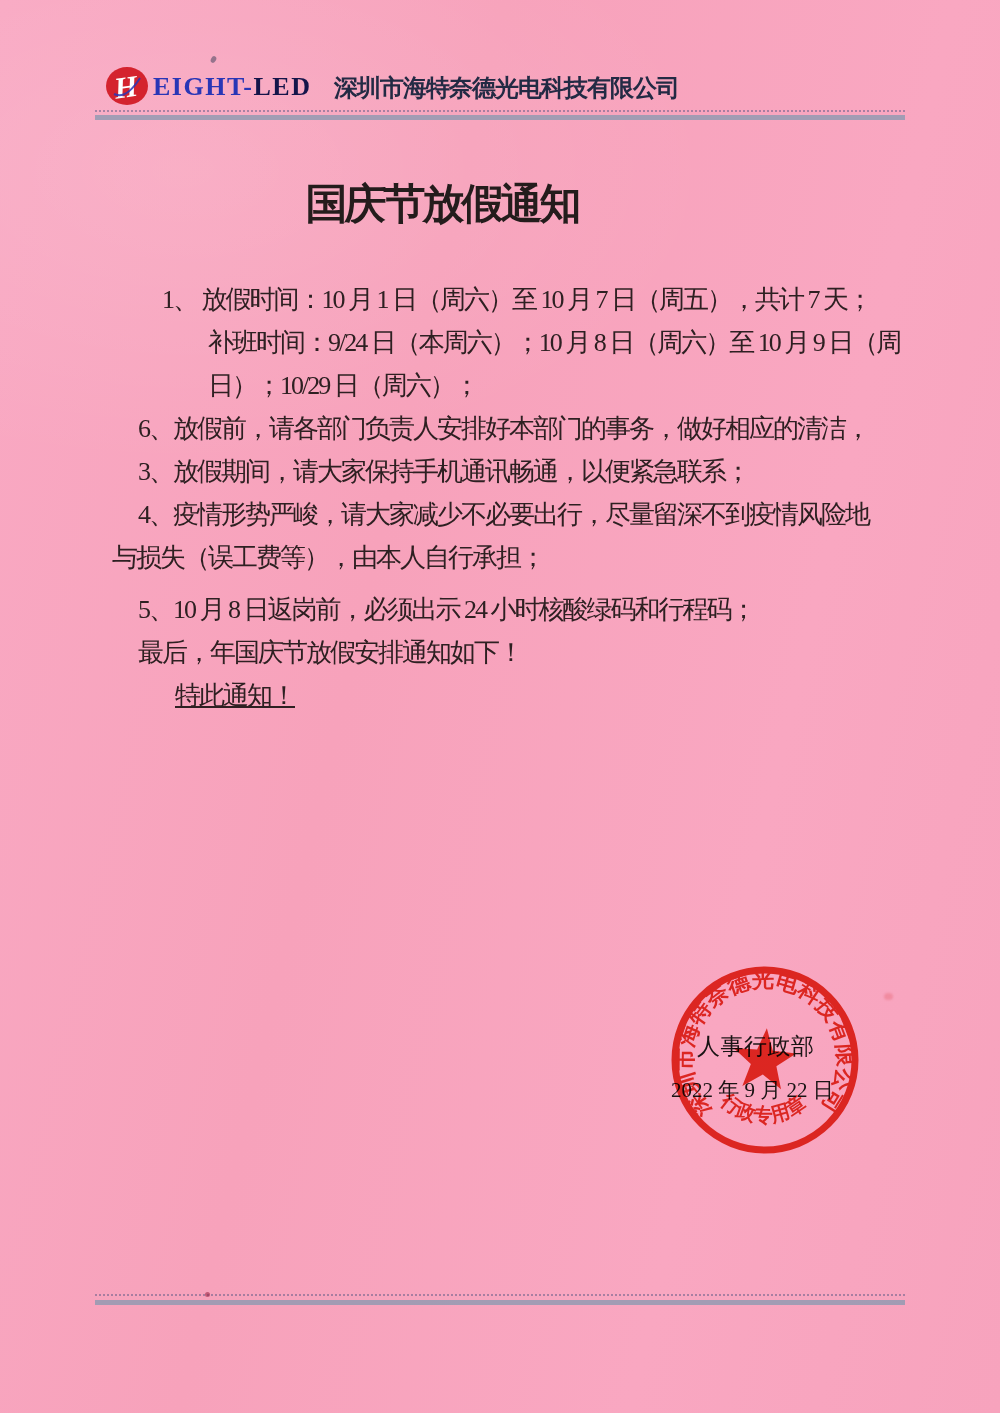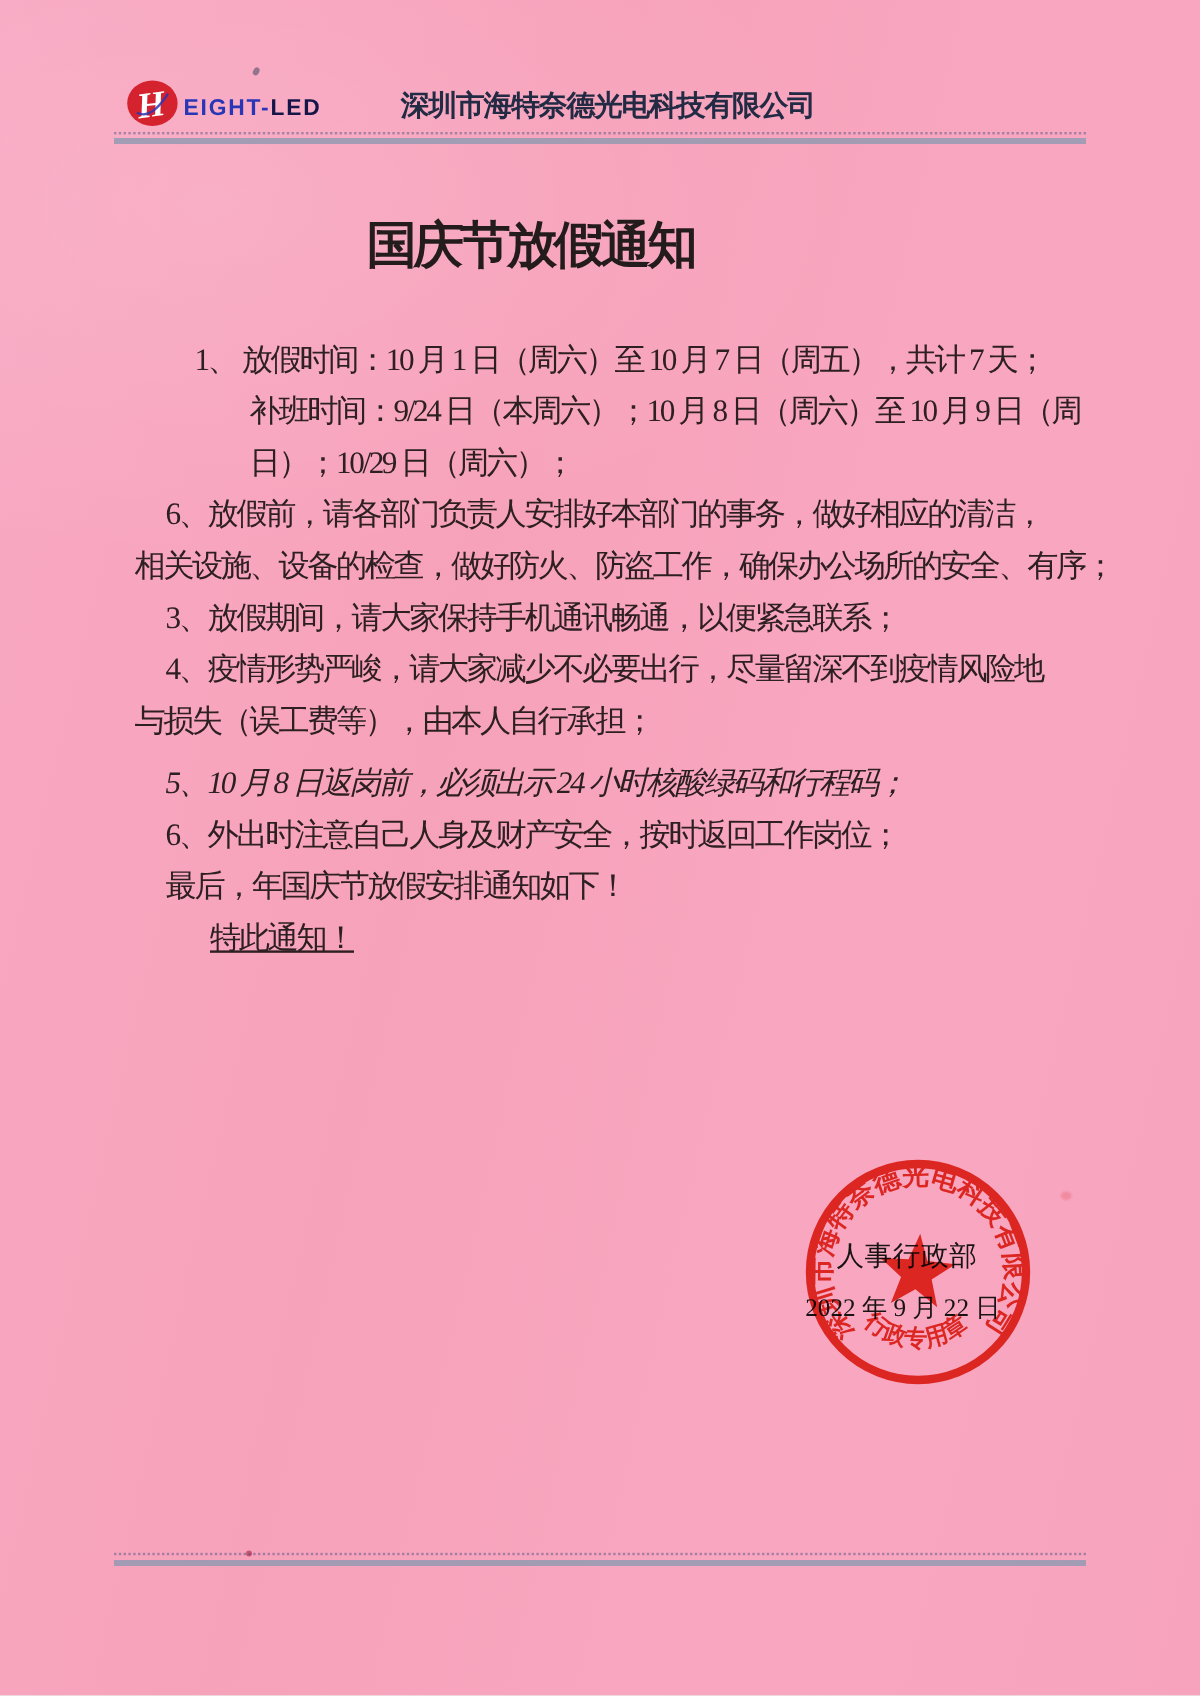--- a/index.html
+++ b/index.html
@@ -12,22 +12,22 @@
     background:
       radial-gradient(ellipse 900px 500px at 18% 12%, rgba(255,255,255,0.10), rgba(255,255,255,0) 60%),
       linear-gradient(103deg, #f9a9c3 0%, #f7a2bb 38%, #f9a7c1 72%, #f7a3bd 100%);
     font-family: "Liberation Serif", "DejaVu Serif", serif;
   }
 
   
   .logo { position: absolute; left: 104px; top: 64px; display: flex; align-items: flex-end; }
   .logo svg { display: block; }
   .brand-text {
-    font-family: Liberation Sans, sans-serif;
-    font-weight: bold; font-size: 19px; letter-spacing: 1.5px;
+    font-family: Liberation Serif, serif;
+    font-weight: bold; font-size: 26px; letter-spacing: 1.5px;
     margin-left: 3px; padding-bottom: 6px; white-space: nowrap;
   }
   .brand-blue { color: #2936b6; }
   .brand-dark { color: #15154a; }
   .company-name {
     position: absolute; left: 334px; top: 72px;
     font-size: 24px; font-weight: bold; letter-spacing: -1px;
     color: #232a44; white-space: nowrap;
   }
   .rule-dotted {
@@ -56,21 +56,21 @@
     height: 43px; line-height: 43px;
     font-size: 26px; letter-spacing: -2px;
     color: #2e2022; white-space: pre;
   }
   .ind-intro      { padding-left: 46px; }
   .ind-flush      { padding-left: 0; }
   .ind-item-first { padding-left: 50px; }
   .ind-hanging    { padding-left: 96px; }
   .ind-item       { padding-left: 26px; }
   .ind-closing    { padding-left: 63px; text-decoration: underline; }
-  .gap            { margin-top: 9px; font-style: italic; }
+  .gap            { margin-top: 9px; }
 
   
   .sig-dept {
     position: absolute; left: 697px; top: 1031px;
     font-size: 23px; color: #191414; letter-spacing: 0.5px; white-space: pre;
   }
   .sig-date {
     position: absolute; left: 671px; top: 1076px;
     font-size: 21px; color: #191414; letter-spacing: 0; white-space: pre;
   }
@@ -105,26 +105,24 @@
   <div class="rule-dotted hdr-dotted"></div>
   <div class="rule-bar hdr-bar"></div>
 
   <div class="page-title">国庆节放假通知</div>
 
   <div class="body-block">
       <div class="line ind-item-first">1、 放假时间：10 月 1 日（周六）至 10 月 7 日（周五），共计 7 天；</div>
       <div class="line ind-hanging">补班时间：9/24 日（本周六）；10 月 8 日（周六）至 10 月 9 日（周</div>
       <div class="line ind-hanging">日）；10/29 日（周六）；</div>
       <div class="line ind-item">6、放假前，请各部门负责人安排好本部门的事务，做好相应的清洁，</div>
-      <div class="line ind-flush">相关设施、设备的检查，做好防火、防盗工作，确保办公场所的安全、有序；</div>
       <div class="line ind-item">3、放假期间，请大家保持手机通讯畅通，以便紧急联系；</div>
       <div class="line ind-item">4、疫情形势严峻，请大家减少不必要出行，尽量留深不到疫情风险地</div>
       <div class="line ind-flush">与损失（误工费等），由本人自行承担；</div>
       <div class="line ind-item gap">5、10 月 8 日返岗前，必须出示 24 小时核酸绿码和行程码；</div>
-      <div class="line ind-item">6、外出时注意自己人身及财产安全，按时返回工作岗位；</div>
       <div class="line ind-item">最后，年国庆节放假安排通知如下！</div>
       <div class="line ind-closing">特此通知！</div>
     </div>
 
   <div class="sig-dept">人事行政部</div>
   <div class="sig-date">2022 年 9 月 22 日</div>
 
   <svg class="stamp" viewBox="0 0 200 200">
     <circle cx="100" cy="102" r="90" fill="none" stroke-width="7" stroke="#e02b1c"></circle>
     <defs>

